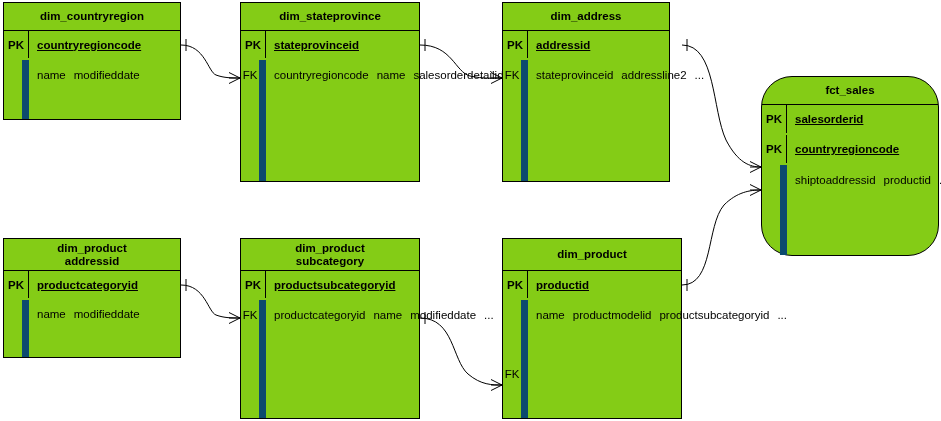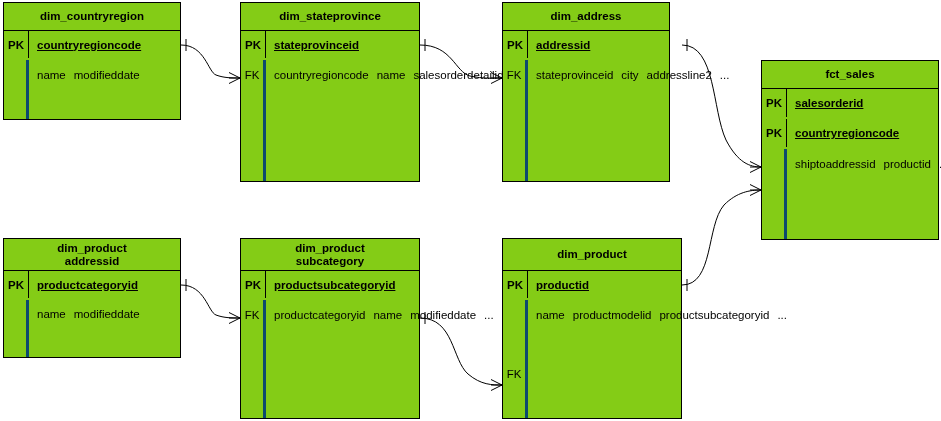--- a/index.html
+++ b/index.html
@@ -13,21 +13,21 @@
              font-weight:bold;font-size:11.5px;color:#000;line-height:13px;
              border-bottom:1px solid #000;box-sizing:border-box;padding:0 4px;}
   .row{display:flex;align-items:stretch;box-sizing:border-box;}
   .row.sep{border-bottom:2px solid #84cc16;}
   .keycol{width:25px;min-width:25px;display:flex;align-items:center;justify-content:center;
           font-size:11.5px;color:#000;box-sizing:border-box;border-right:1px solid #000;}
   .keycol.bold{font-weight:bold;}
   .attrcol{flex:1;display:flex;align-items:center;font-size:11.5px;color:#000;
            box-sizing:border-box;padding-left:8px;}
   .attrcol.pk{font-weight:bold;text-decoration:underline;}
-  .keystack{width:25px;min-width:25px;border-right:3px solid #0c4a6e;box-sizing:border-box;
+  .keystack{width:25px;min-width:25px;border-right:7px solid #0c4a6e;box-sizing:border-box;
             display:flex;flex-direction:column;}
   .attrstack{flex:1;display:flex;flex-direction:row;}
   .cellline{display:flex;align-items:center;font-size:11.5px;color:#000;box-sizing:border-box;}
   .attrstack .cellline{padding-left:8px;}
   .keystack .cellline{justify-content:center;}
 </style>
 </head>
 <body>
 
 <div id="canvas">
@@ -133,27 +133,26 @@
       </div>
       <div class="row" style="height: 121px;">
         <div class="keystack">
           <div class="cellline" style="height: 30.25px;">FK</div>
           <div class="cellline" style="height: 30.25px;"></div>
           <div class="cellline" style="height: 30.25px;"></div>
           <div class="cellline" style="height: 30.25px;"></div>
         </div>
         <div class="attrstack">
           <div class="cellline" style="height: 30.25px;">stateprovinceid</div>
-          <div class="cellline" style="height: 30.25px;">city</div>
           <div class="cellline" style="height: 30.25px;">addressline2</div>
           <div class="cellline" style="height: 30.25px;">...</div>
         </div>
       </div>
     </div>
-    <div class="entity" style="left: 761px; top: 60px; width: 178px; height: 180px;">
+    <div class="entity" style="left: 761px; top: 76px; width: 178px; height: 180px; border-radius: 31px;">
       <div class="ent-title" style="height: 28px;">
         <div style="width: 100%;">
           <div>fct_sales</div>
         </div>
       </div>
       <div class="row sep" style="height: 30px;">
         <div class="keycol bold">PK</div>
         <div class="attrcol pk">salesorderid</div>
       </div>
       <div class="row sep" style="height: 30px;">

